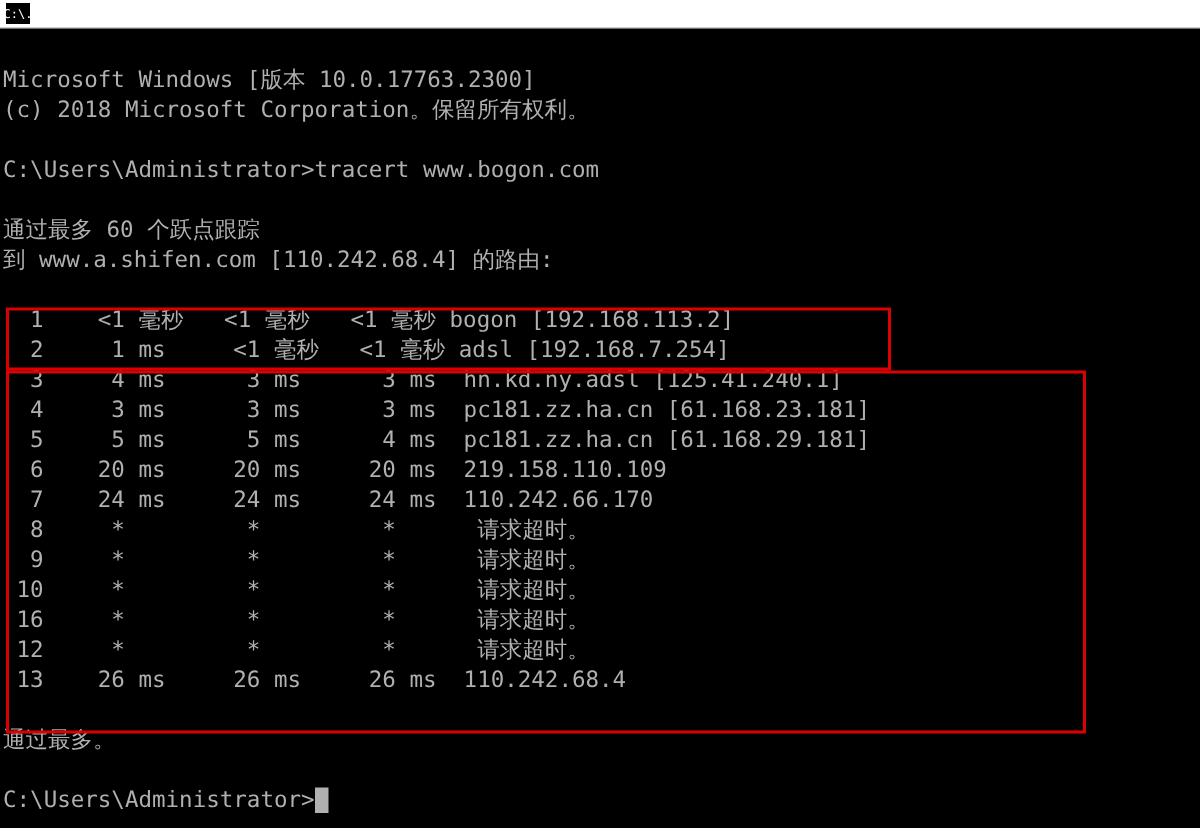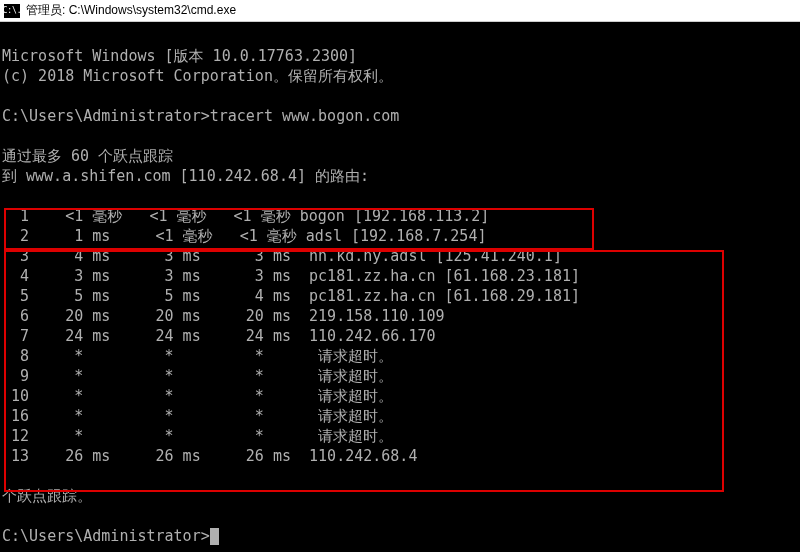--- a/index.html
+++ b/index.html
@@ -12,21 +12,20 @@
     .box1 { left: 4px; top: 186px; width: 590px; height: 42px; }
     .box2 { left: 4px; top: 228px; width: 720px; height: 242px; }
     .cursor { display:inline-block; width:9px; height:17px; background:#b0b0b0; vertical-align: text-bottom; }
   </style>
 </head>
 <body>
 
 <div class="window">
   <div class="titlebar">
     <span class="titlebar-icon">C:\.</span>
-    <span>管理员: C:\Windows\system32\cmd.exe</span>
   </div>
   <div class="term">
 <span>Microsoft Windows [版本 10.0.17763.2300]</span>
 <span>(c) 2018 Microsoft Corporation。保留所有权利。</span>
 
 <span><span>C:\Users\Administrator&gt;</span><span>tracert www.bogon.com</span></span>
 
 <span>通过最多 60 个跃点跟踪</span>
 <span>到 www.a.shifen.com [110.242.68.4] 的路由:</span>
 
@@ -37,19 +36,19 @@
 <span> <span> 5</span>  <span>   5 ms  </span> <span>   5 ms  </span> <span>   4 ms </span><span> pc181.zz.ha.cn [61.168.29.181]</span></span>
 <span> <span> 6</span>  <span>  20 ms  </span> <span>  20 ms  </span> <span>  20 ms </span><span> 219.158.110.109</span></span>
 <span> <span> 7</span>  <span>  24 ms  </span> <span>  24 ms  </span> <span>  24 ms </span><span> 110.242.66.170</span></span>
 <span> <span> 8</span>  <span>   *     </span> <span>   *     </span> <span>   *    </span><span>  请求超时。</span></span>
 <span> <span> 9</span>  <span>   *     </span> <span>   *     </span> <span>   *    </span><span>  请求超时。</span></span>
 <span> <span>10</span>  <span>   *     </span> <span>   *     </span> <span>   *    </span><span>  请求超时。</span></span>
 <span> <span>16</span>  <span>   *     </span> <span>   *     </span> <span>   *    </span><span>  请求超时。</span></span>
 <span> <span>12</span>  <span>   *     </span> <span>   *     </span> <span>   *    </span><span>  请求超时。</span></span>
 <span> <span>13</span>  <span>  26 ms  </span> <span>  26 ms  </span> <span>  26 ms </span><span> 110.242.68.4</span></span>
 
-<span>个跃点跟踪。</span>
+<span>通过最多。</span>
 
 <span><span>C:\Users\Administrator&gt;</span><span class="cursor"></span></span>
     <div class="box-red box1"></div>
     <div class="box-red box2"></div>
   </div>
 </div>
 
 </body></html>

